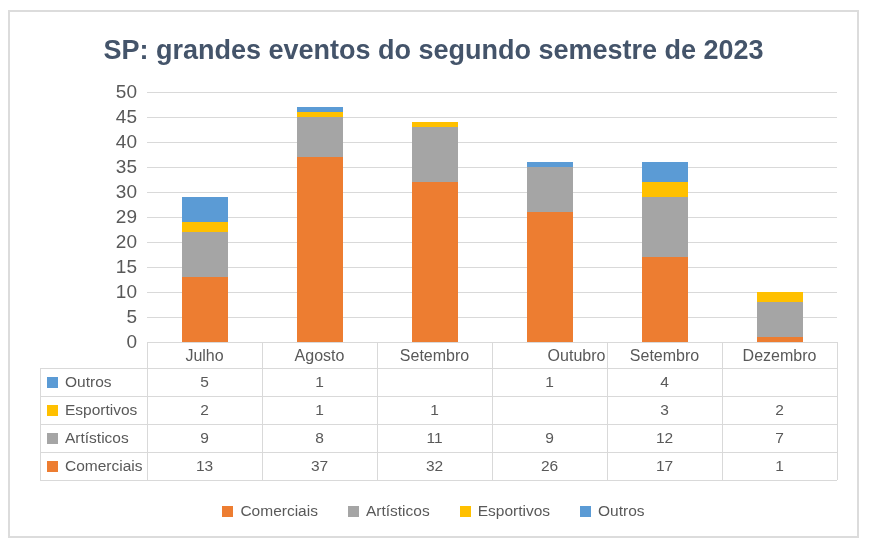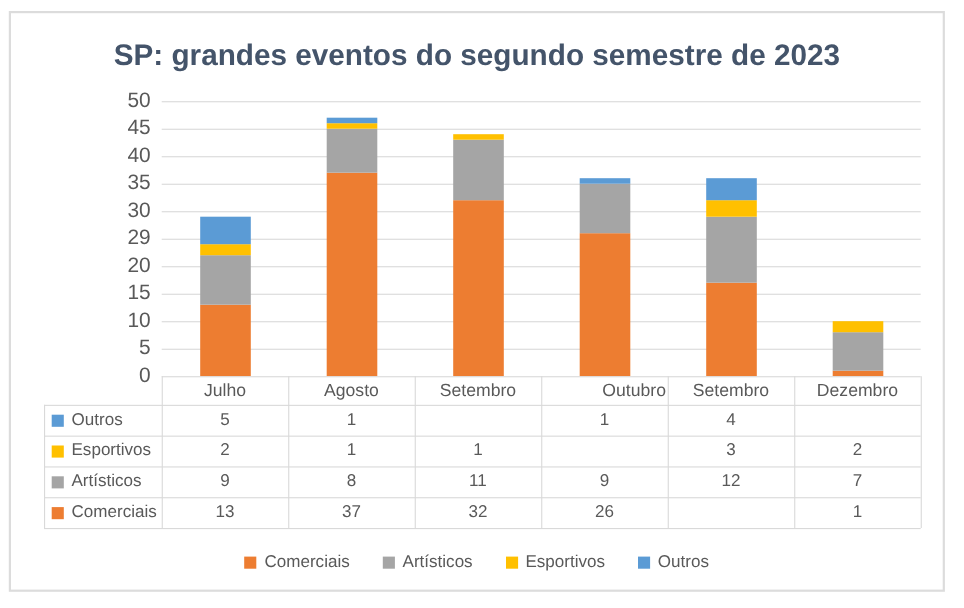--- a/index.html
+++ b/index.html
@@ -158,14 +158,15 @@
     <div class="cell" style="left: 597px; width: 115px; top: 412px;">12</div>
     <div class="cell" style="left: 712px; width: 115px; top: 412px;">7</div>
     <div class="row-label" style="left: 30px; top: 440px; width: 107px;">
       <span class="key" style="background: rgb(237, 125, 49);"></span>
       <span>Comerciais</span>
     </div>
     <div class="cell" style="left: 137px; width: 115px; top: 440px;">13</div>
     <div class="cell" style="left: 252px; width: 115px; top: 440px;">37</div>
     <div class="cell" style="left: 367px; width: 115px; top: 440px;">32</div>
     <div class="cell" style="left: 482px; width: 115px; top: 440px;">26</div>
+    <div class="cell" style="left: 597px; width: 115px; top: 440px;">17</div>
     <div class="cell" style="left: 712px; width: 115px; top: 440px;">1</div>
   </div>
 
 </body></html>

